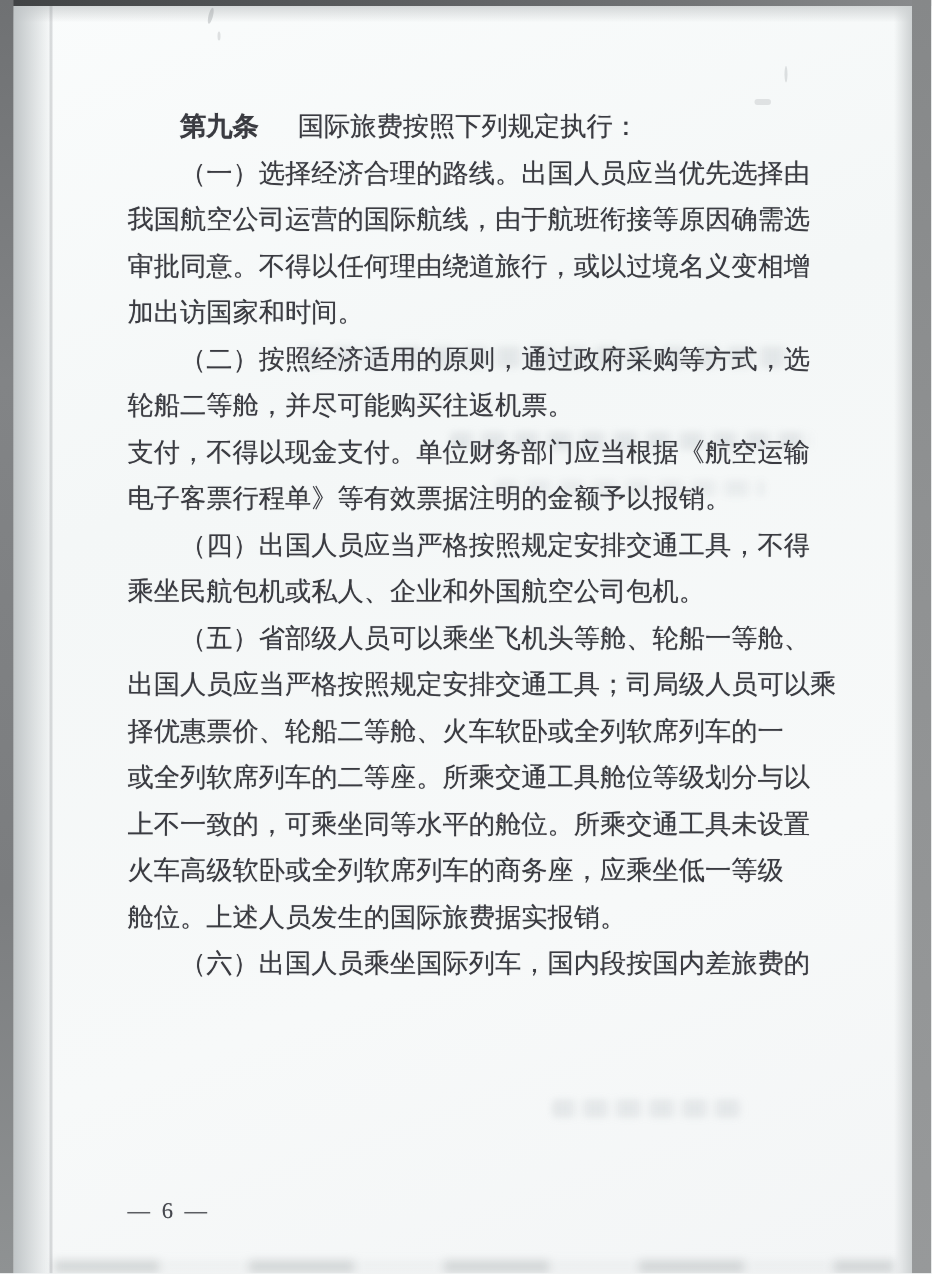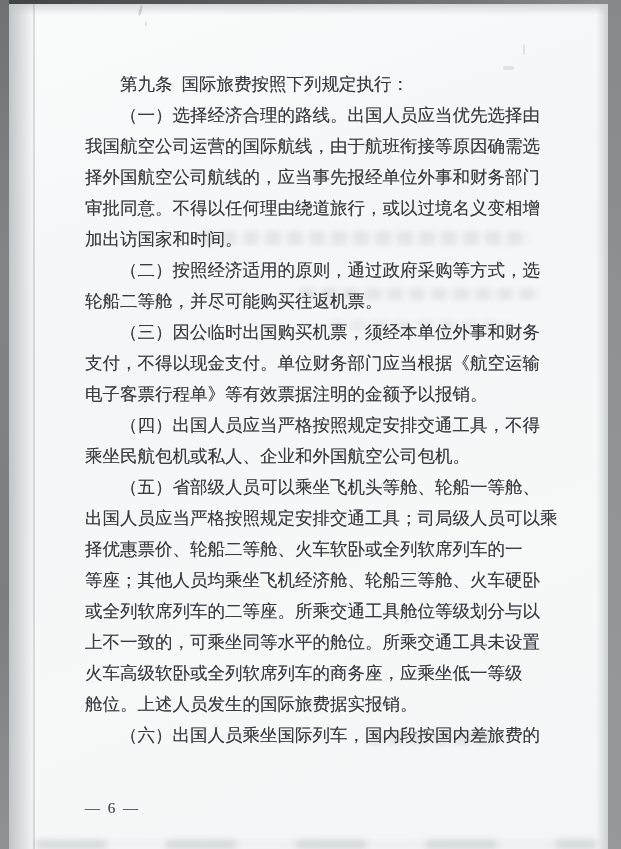--- a/index.html
+++ b/index.html
@@ -68,21 +68,21 @@
   
   .text-column {
     position:absolute; left:85px; top:69px; width:462px; z-index:3;
     color:#3a3b41; text-shadow:0 0 .5px rgba(58,59,65,.55);
   }
   .line {
     height:31px; line-height:31px; font-size:17.5px;
     white-space:nowrap; letter-spacing:0;
   }
   .line.indent { padding-left:35px; }
-  .heading-line .term { font-weight:400; margin-right:9px; }
+  .heading-line .term { font-weight:700; margin-right:26px; }
   .page-number {
     position:absolute; left:85px; top:800px; z-index:3;
     font-size:15px; letter-spacing:2px; color:#45474d;
     text-shadow:0 0 .5px rgba(70,72,78,.5);
   }
 </style>
 </head>
 <body>
 
 <div class="screenshot">
@@ -97,34 +97,31 @@
   <div class="speck speck-2"></div>
   <div class="speck speck-3"></div>
   <div class="speck speck-4"></div>
 
   <div class="text-column">
     <div class="line indent heading-line">
       <span class="term">第九条</span><span>国际旅费按照下列规定执行：</span>
     </div>
     <div class="line indent">（一）选择经济合理的路线。出国人员应当优先选择由</div>
     <div class="line">我国航空公司运营的国际航线，由于航班衔接等原因确需选</div>
-    <div class="line">择外国航空公司航线的，应当事先报经单位外事和财务部门</div>
     <div class="line">审批同意。不得以任何理由绕道旅行，或以过境名义变相增</div>
     <div class="line">加出访国家和时间。</div>
     <div class="line indent">（二）按照经济适用的原则，通过政府采购等方式，选</div>
     <div class="line">轮船二等舱，并尽可能购买往返机票。</div>
-    <div class="line indent">（三）因公临时出国购买机票，须经本单位外事和财务</div>
     <div class="line">支付，不得以现金支付。单位财务部门应当根据《航空运输</div>
     <div class="line">电子客票行程单》等有效票据注明的金额予以报销。</div>
     <div class="line indent">（四）出国人员应当严格按照规定安排交通工具，不得</div>
     <div class="line">乘坐民航包机或私人、企业和外国航空公司包机。</div>
     <div class="line indent">（五）省部级人员可以乘坐飞机头等舱、轮船一等舱、</div>
     <div class="line">出国人员应当严格按照规定安排交通工具；司局级人员可以乘</div>
     <div class="line">择优惠票价、轮船二等舱、火车软卧或全列软席列车的一</div>
-    <div class="line">等座；其他人员均乘坐飞机经济舱、轮船三等舱、火车硬卧</div>
     <div class="line">或全列软席列车的二等座。所乘交通工具舱位等级划分与以</div>
     <div class="line">上不一致的，可乘坐同等水平的舱位。所乘交通工具未设置</div>
     <div class="line">火车高级软卧或全列软席列车的商务座，应乘坐低一等级</div>
     <div class="line">舱位。上述人员发生的国际旅费据实报销。</div>
     <div class="line indent">（六）出国人员乘坐国际列车，国内段按国内差旅费的</div>
   </div>
 
   <div class="page-number">— 6 —</div>
 
   <div class="edge-top"></div>

